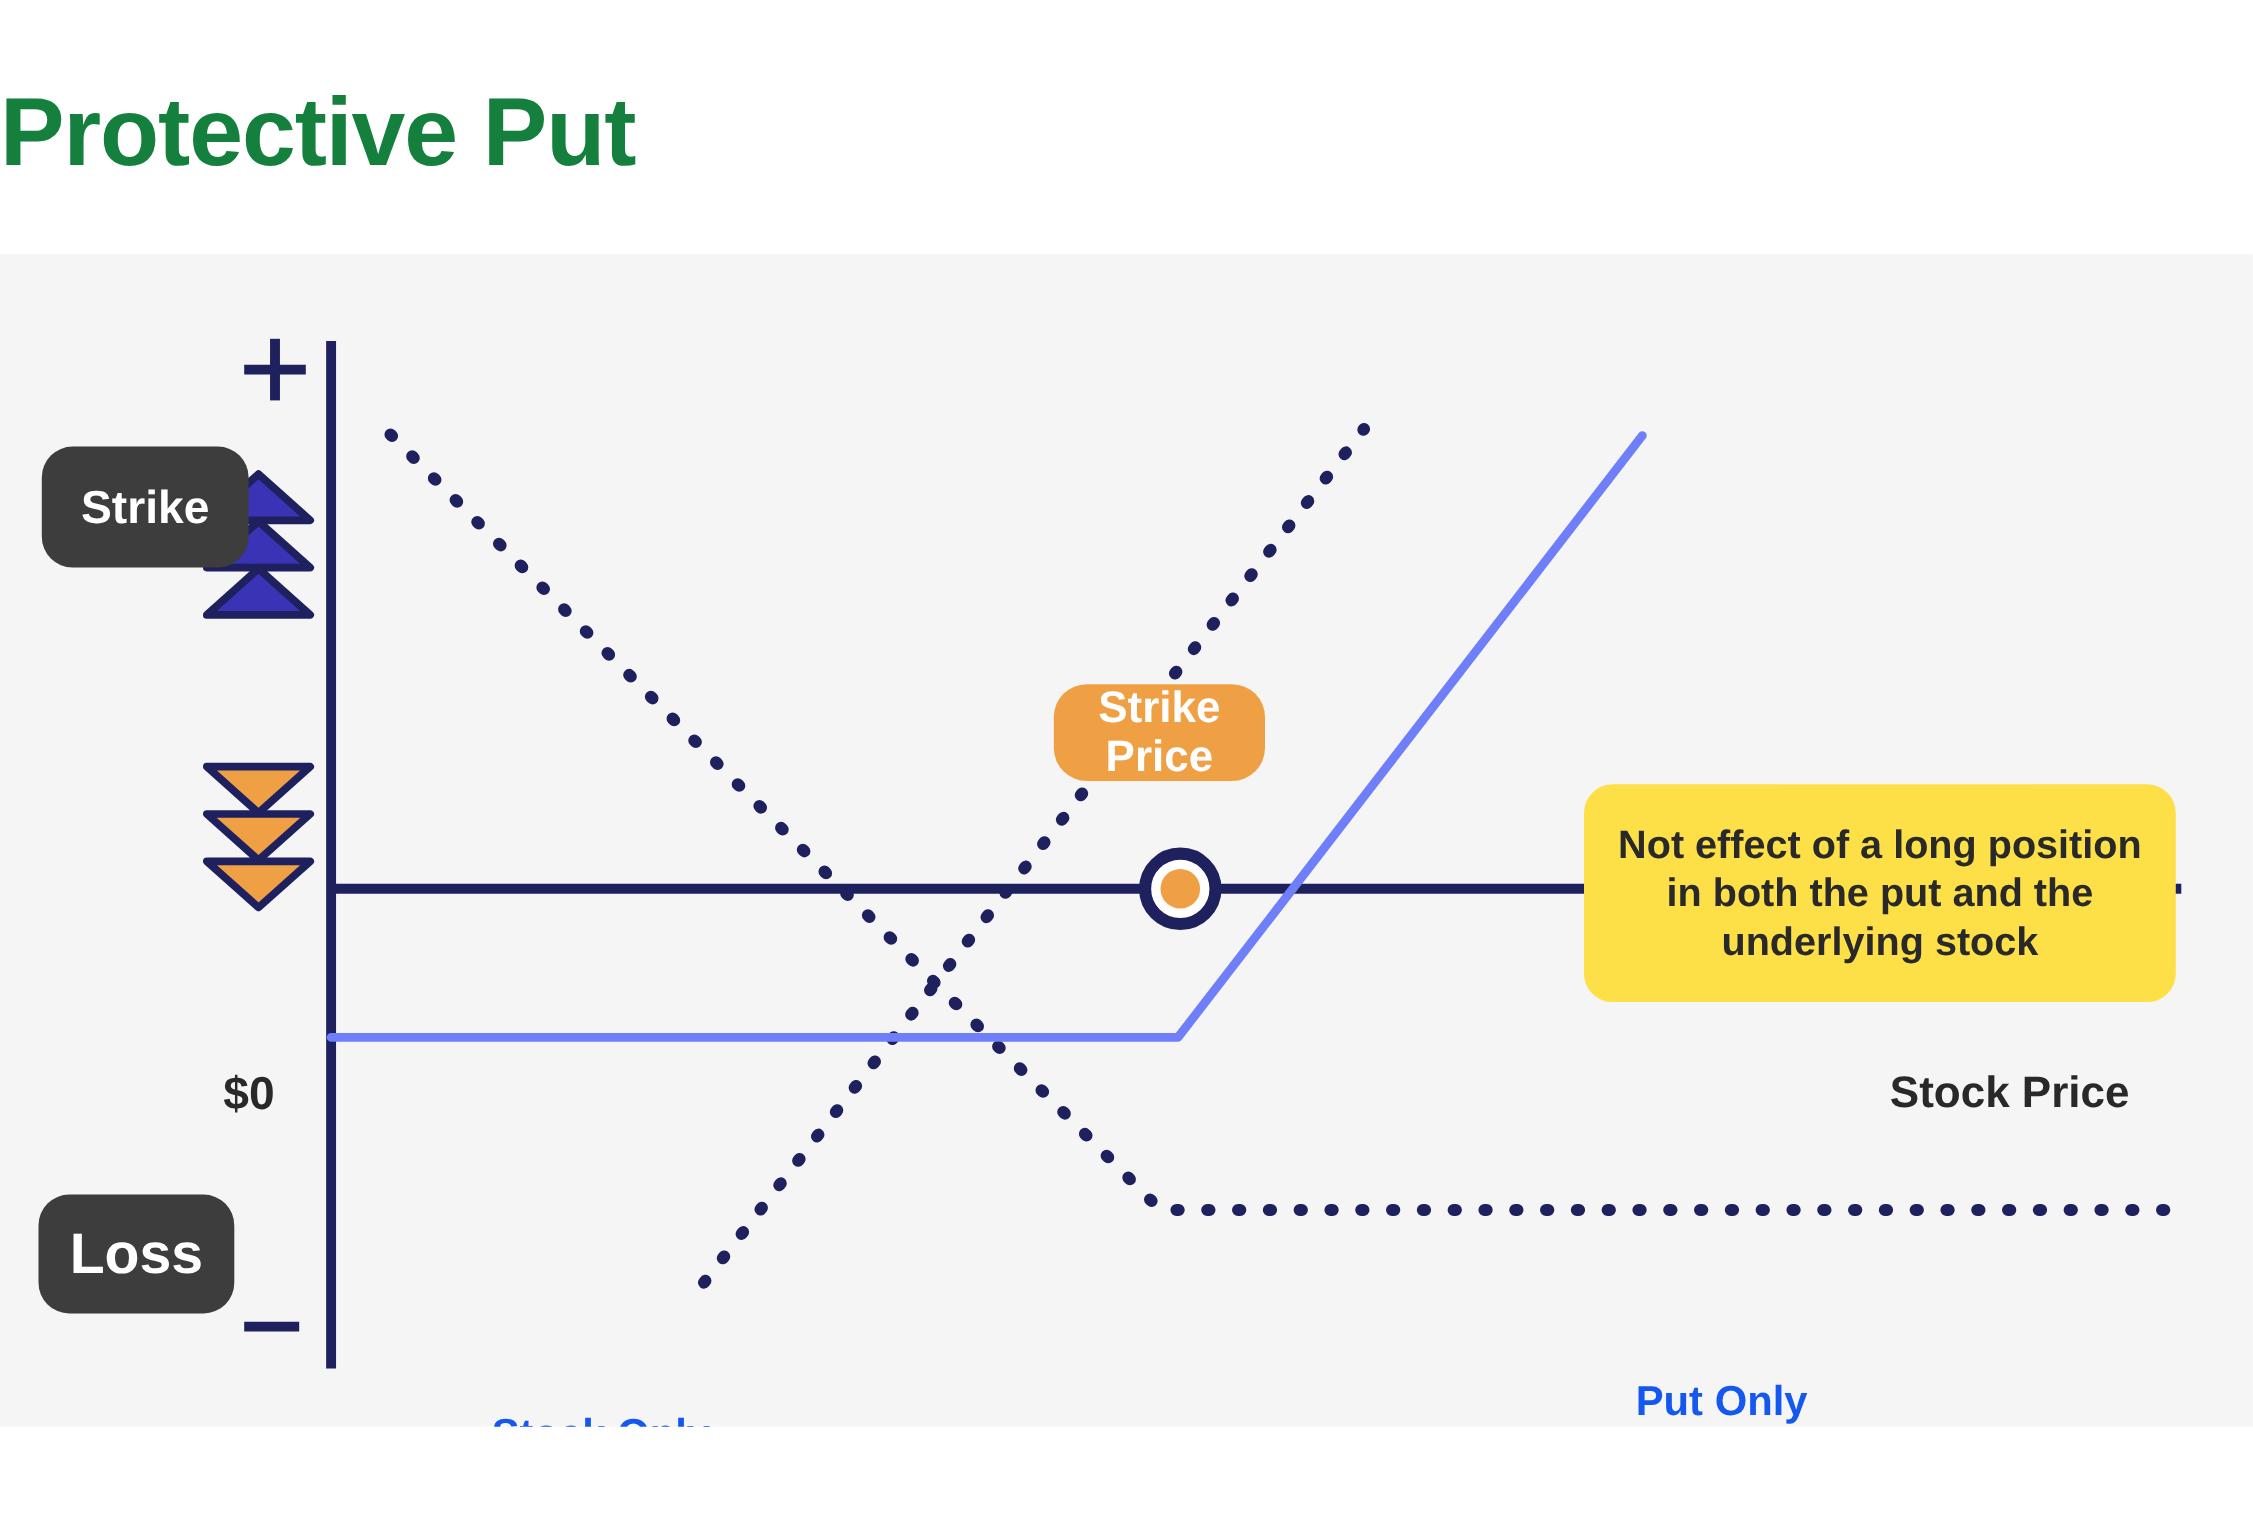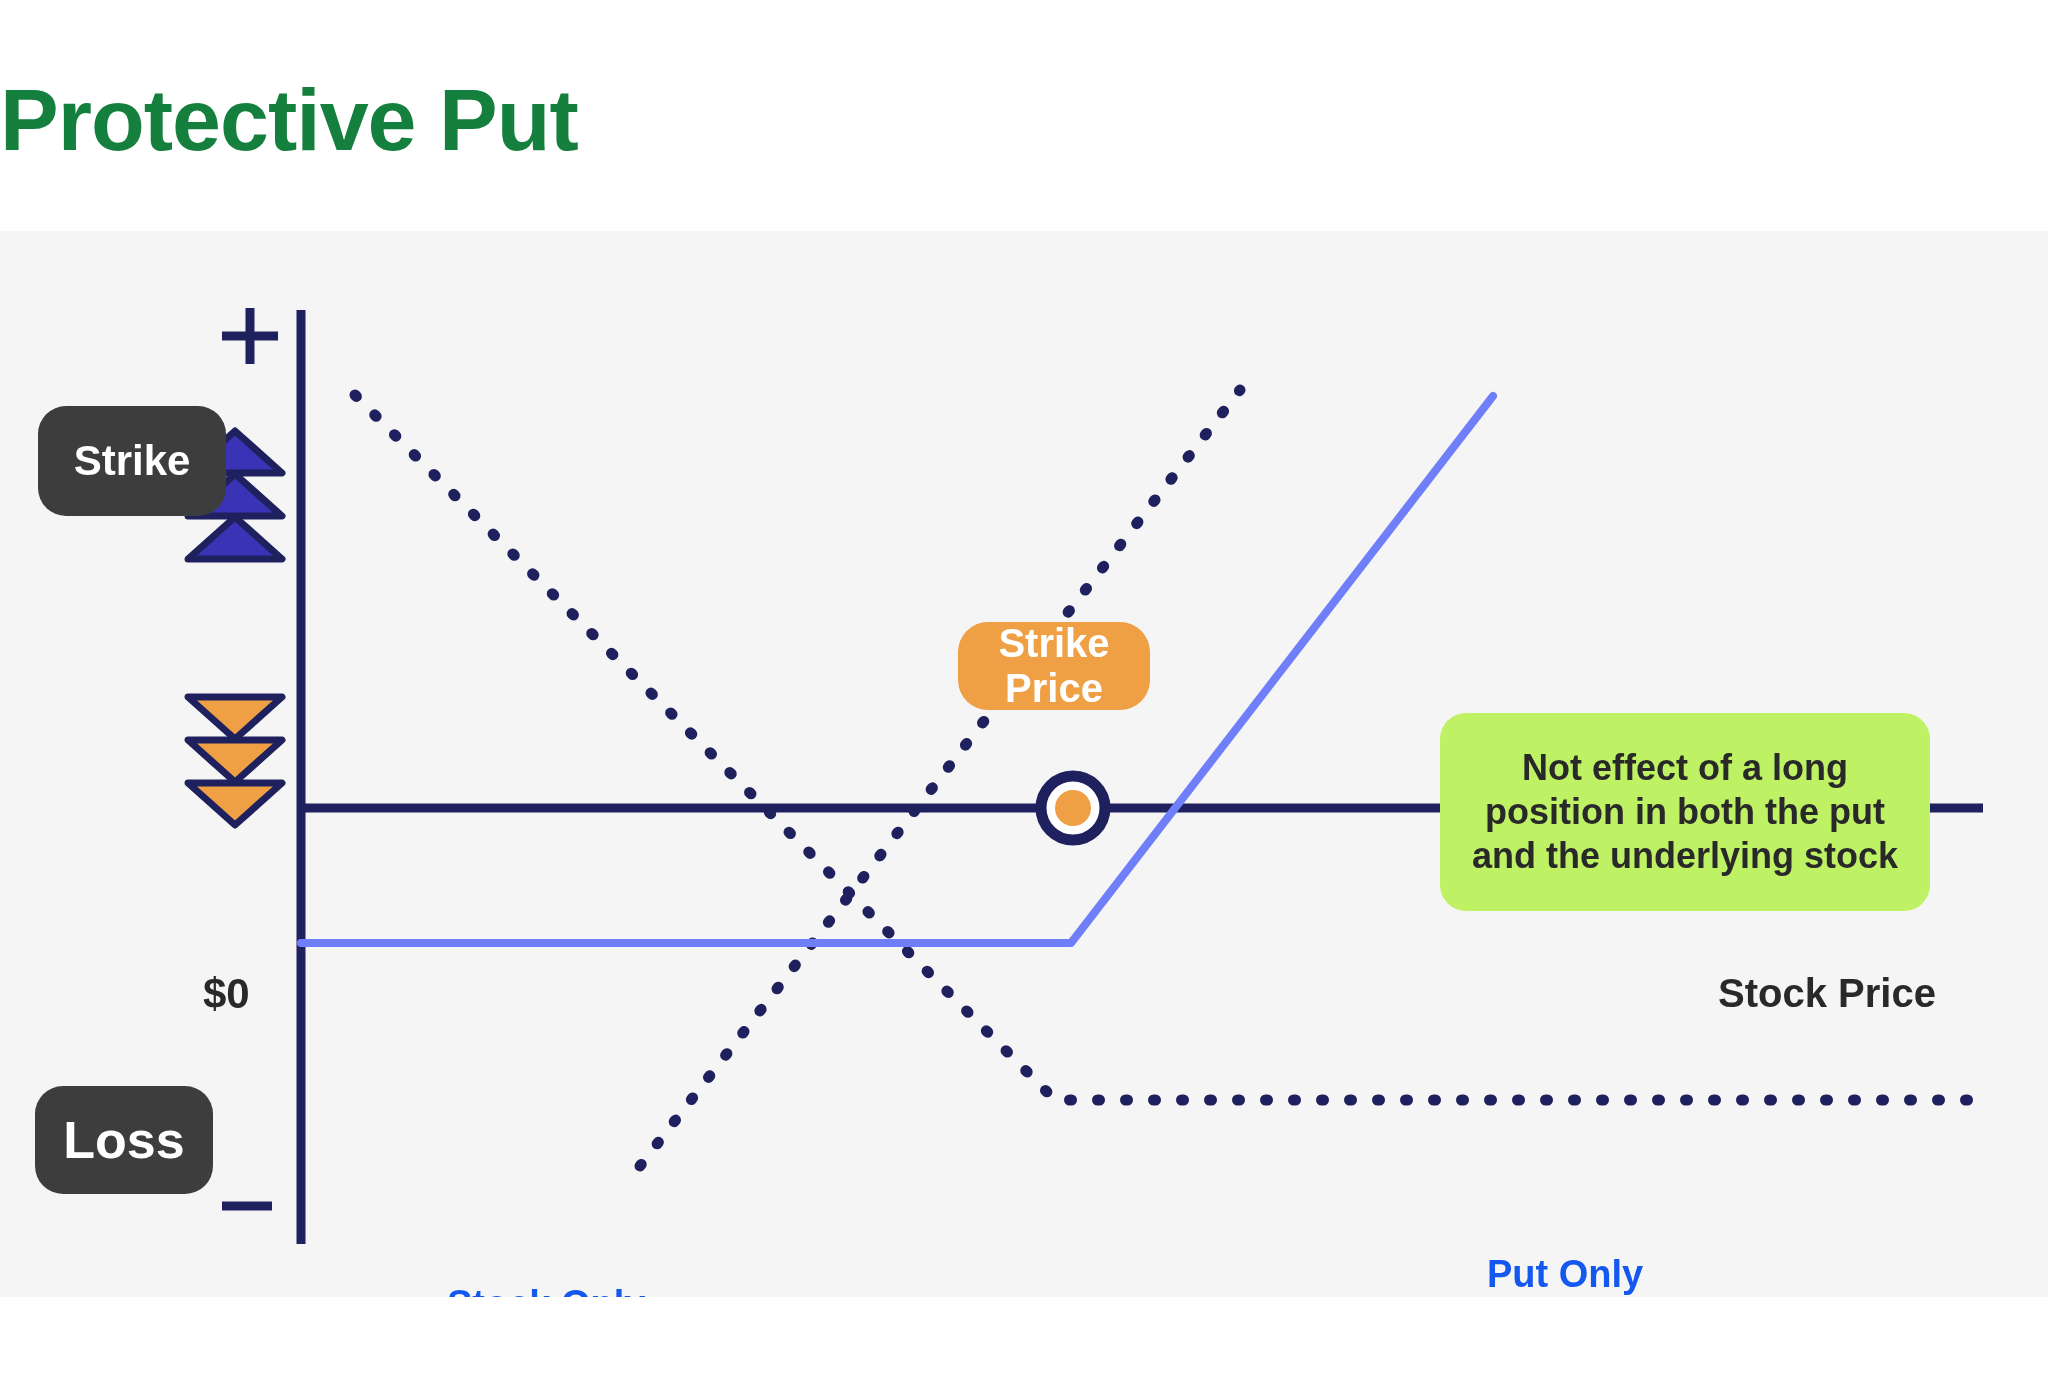--- a/index.html
+++ b/index.html
@@ -84,23 +84,23 @@
     background: #efa045;
     border-radius: 30px;
     font-size: 40px;
     flex-direction: column;
   }
 
   #annotation-box {
     position: absolute;
     left: 1440px;
     top: 482px;
-    width: 490px;
+    width: 538px;
     height: 198px;
-    background: #bef264;
+    background: #fde047;
     border-radius: 26px;
     display: flex;
     align-items: center;
     justify-content: center;
     padding: 0 18px;
     box-sizing: border-box;
   }
   #annotation-text {
     font-size: 36px;
     font-weight: bold;

